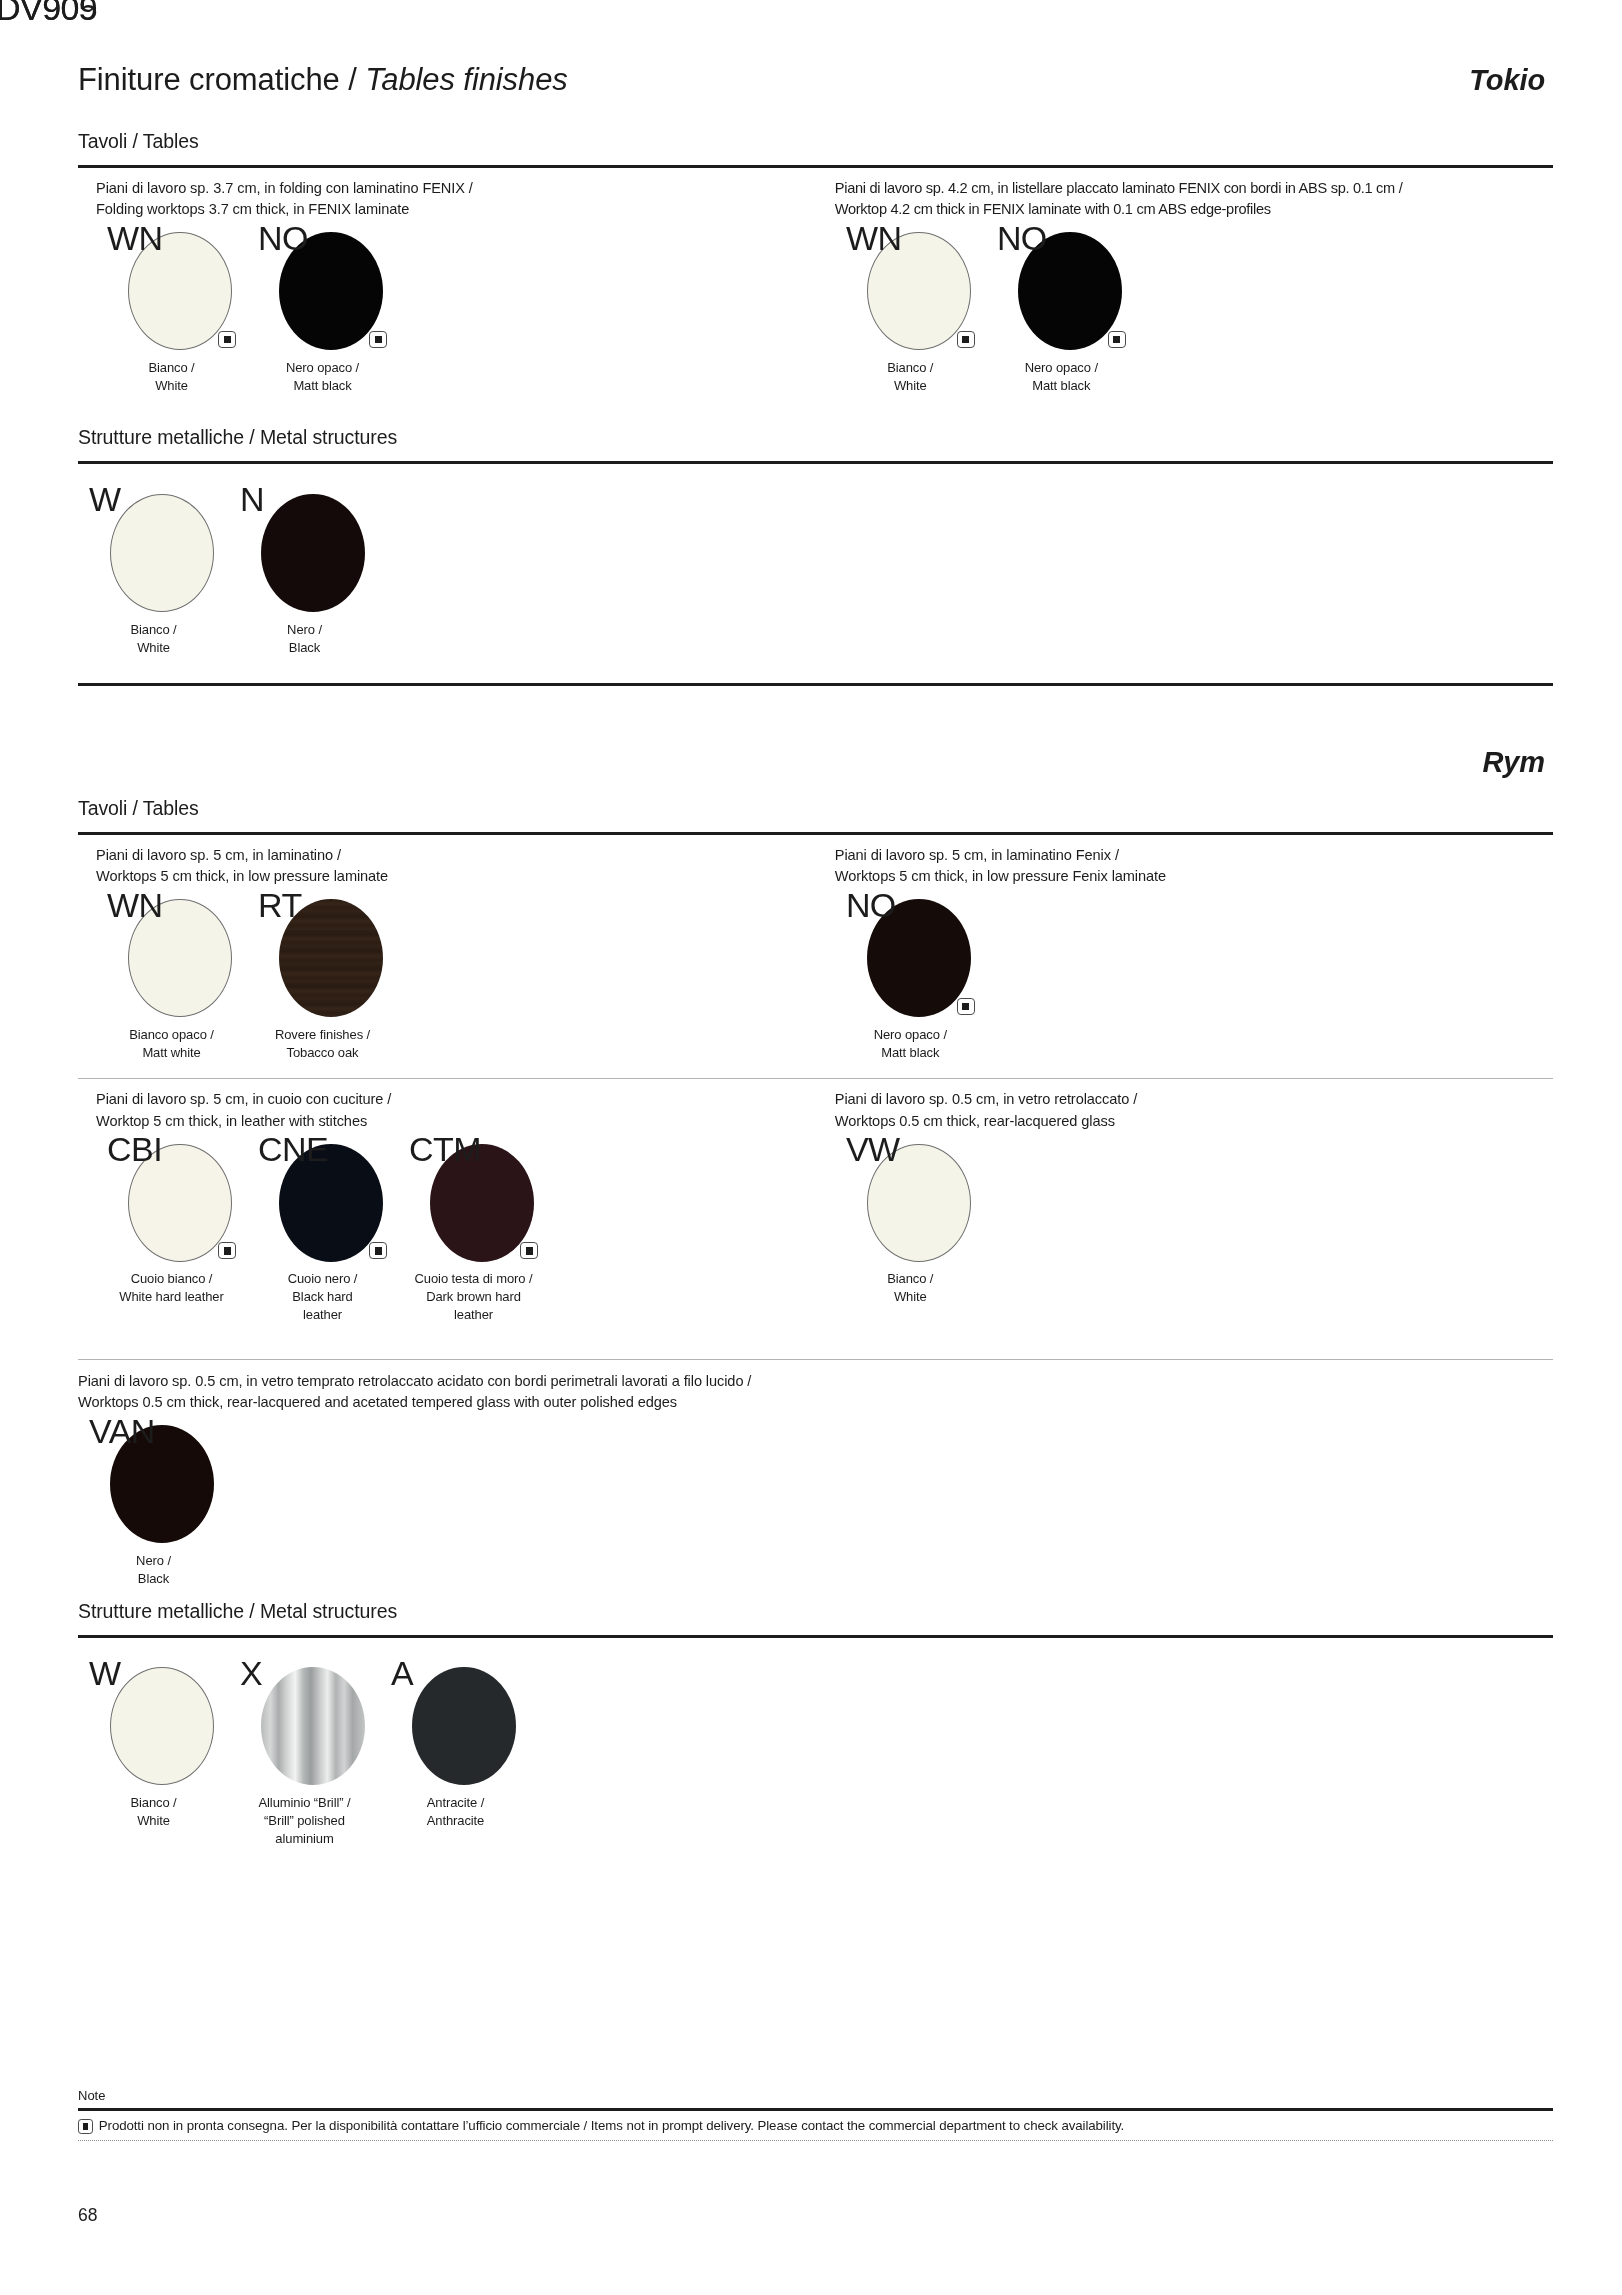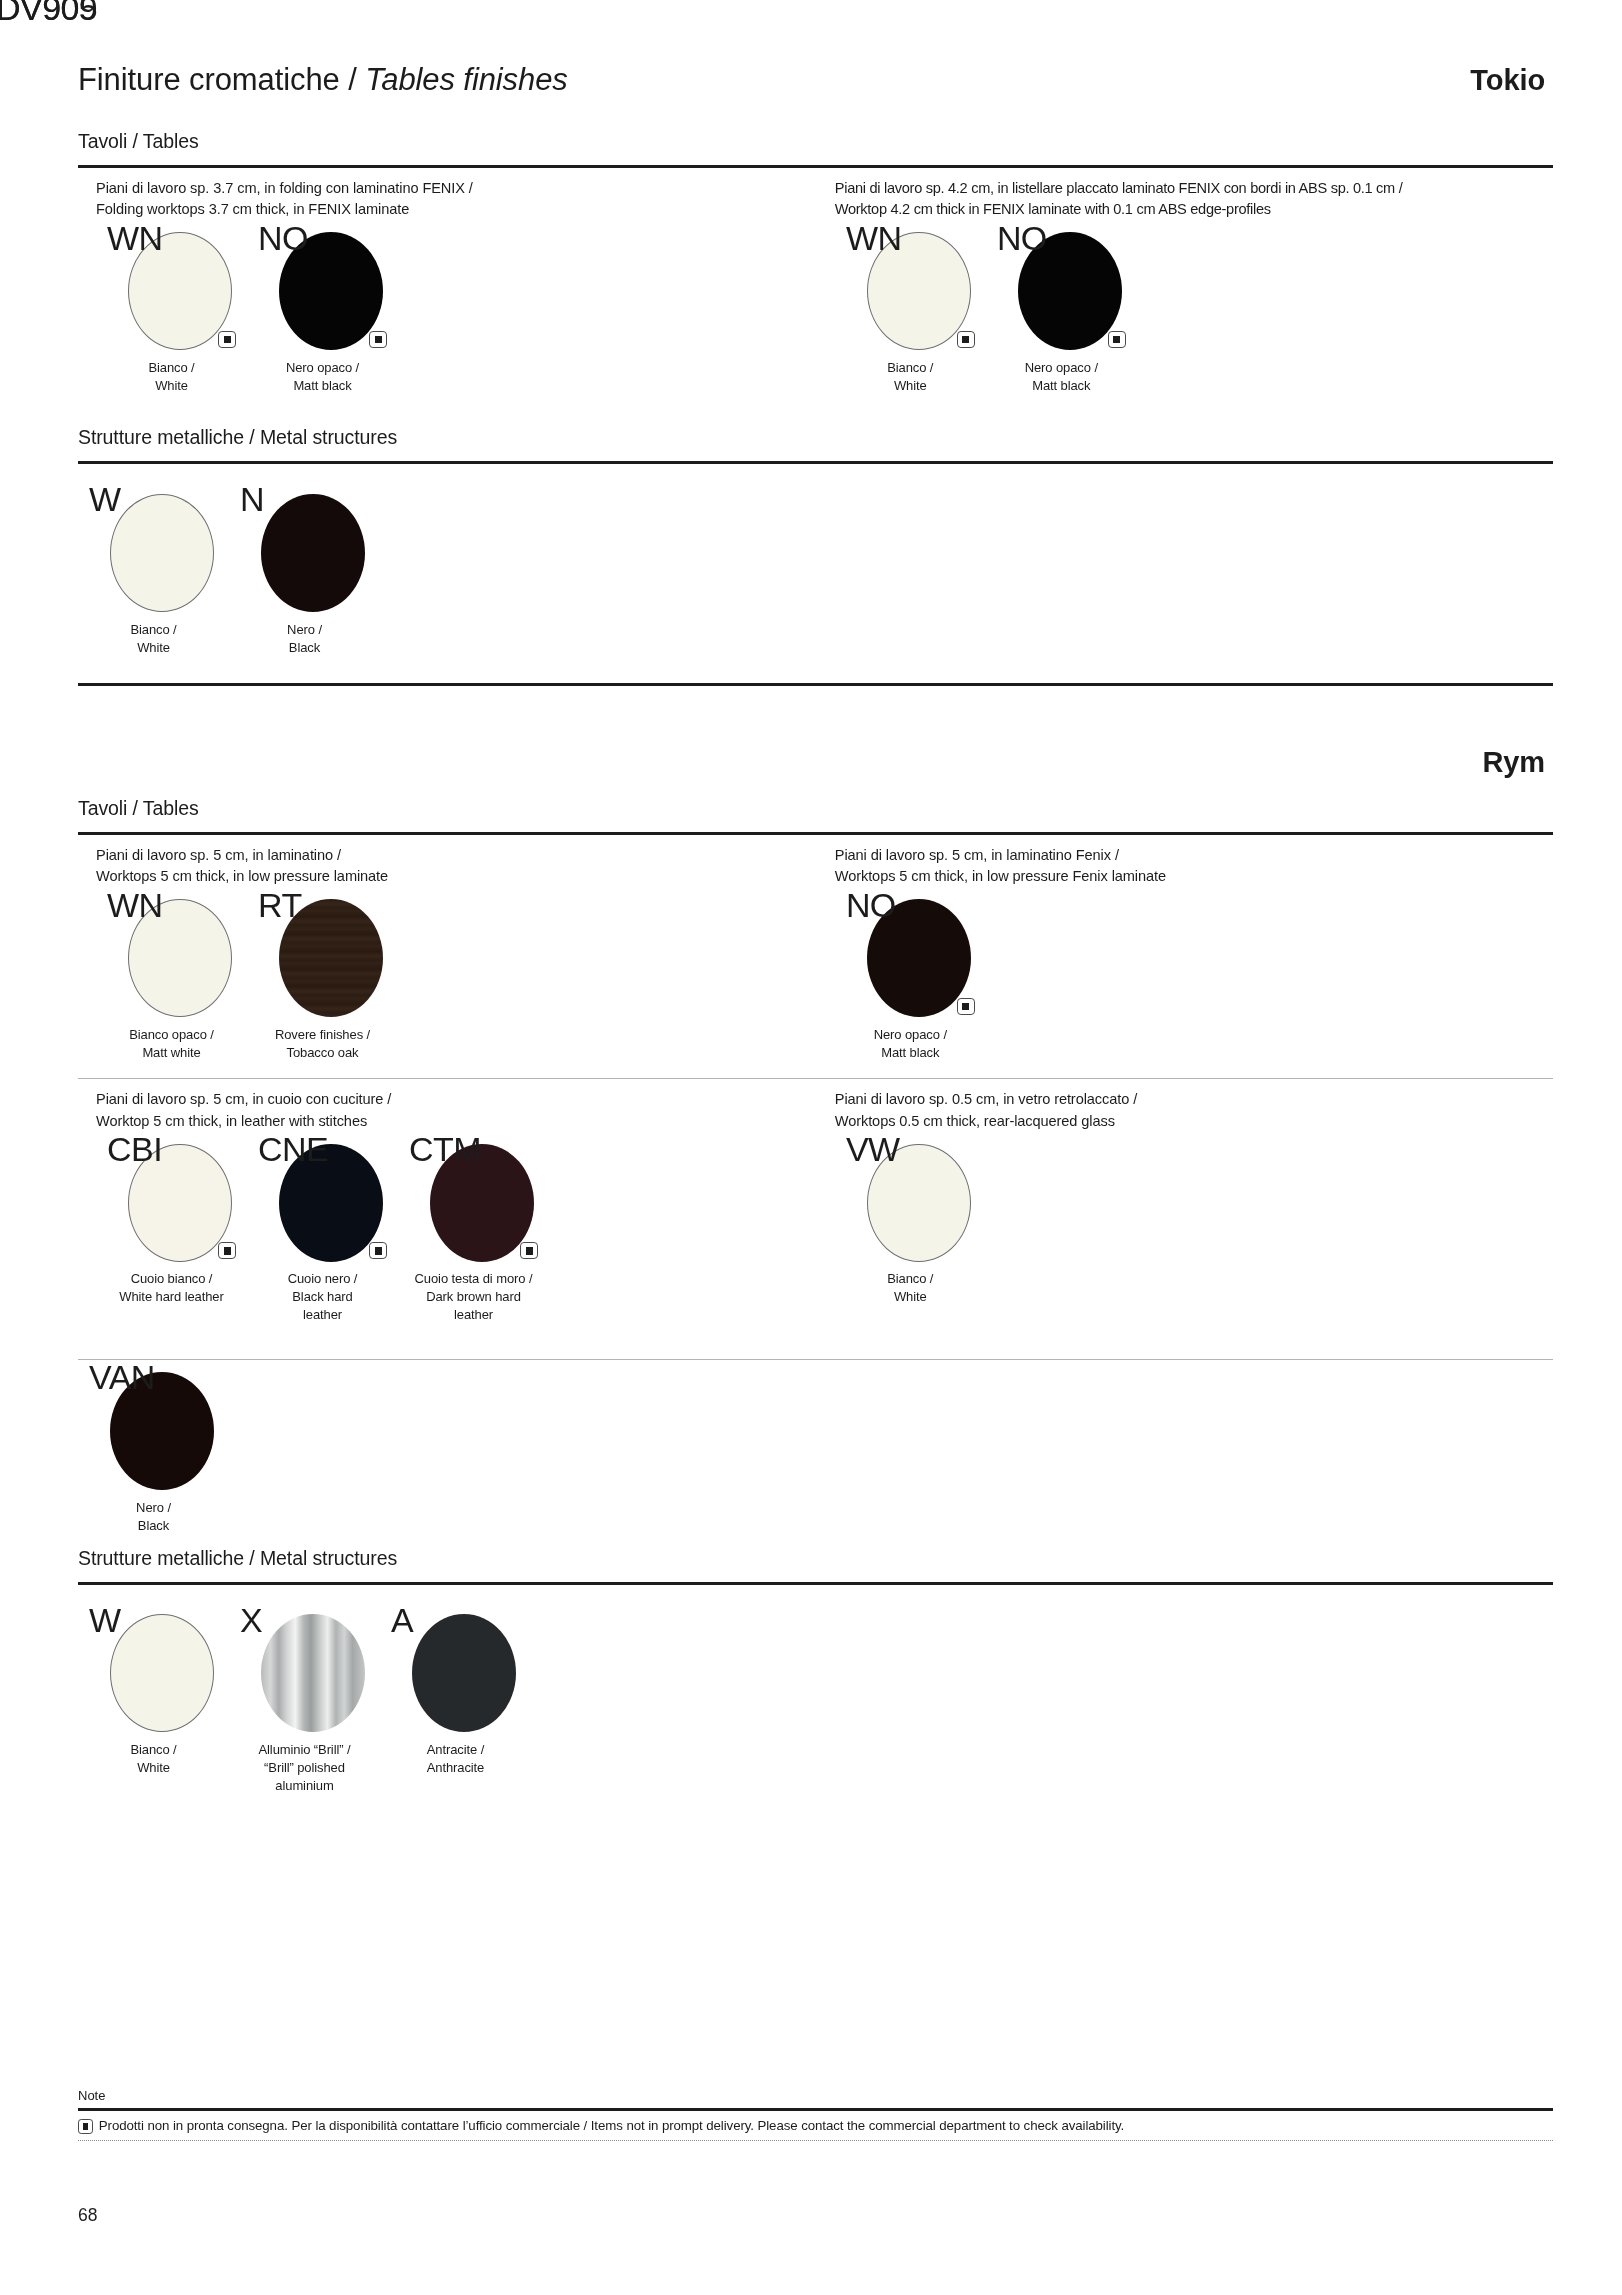--- a/index.html
+++ b/index.html
@@ -33,21 +33,21 @@
     font-weight: 400;
     letter-spacing: -0.1px;
     white-space: pre;
   }
   .page-title .it { font-style: italic; }
   .model-head {
     font-size: 29px;
     white-space: pre;
     letter-spacing: -0.1px;
   }
-  .model-head .nm { font-weight: 700; }
+  .model-head .nm { font-weight: 700; font-style: italic; }
   .model-head .code { font-weight: 400; }
 
   
   .section { margin-top: 11.7px; }
   .cat-title {
     font-size: 19.5px;
     font-weight: 400;
     letter-spacing: -0.1px;
     padding-bottom: 12px;
     white-space: pre;
@@ -398,20 +398,22 @@
             <div class="sw-label">Bianco /
 White</div>
           </div>
         </div>
       </div>
     </div>
     <div class="rule-hair" style="margin-top:35px"></div>
   </div>
 
   <div class="section" style="margin-top:0">
+    <div class="desc">Piani di lavoro sp. 0.5 cm, in vetro temprato retrolaccato acidato con bordi perimetrali lavorati a filo lucido /
+Worktops 0.5 cm thick, rear-lacquered and acetated tempered glass with outer polished edges</div>
     <div class="swatch-row">
       <div class="swatch">
         <div class="disc-wrap">
           <div class="disc" style="background:#150a08"></div>
           <div class="code">VAN</div>
         </div>
         <div class="sw-label">Nero /
 Black</div>
       </div>
     </div>

